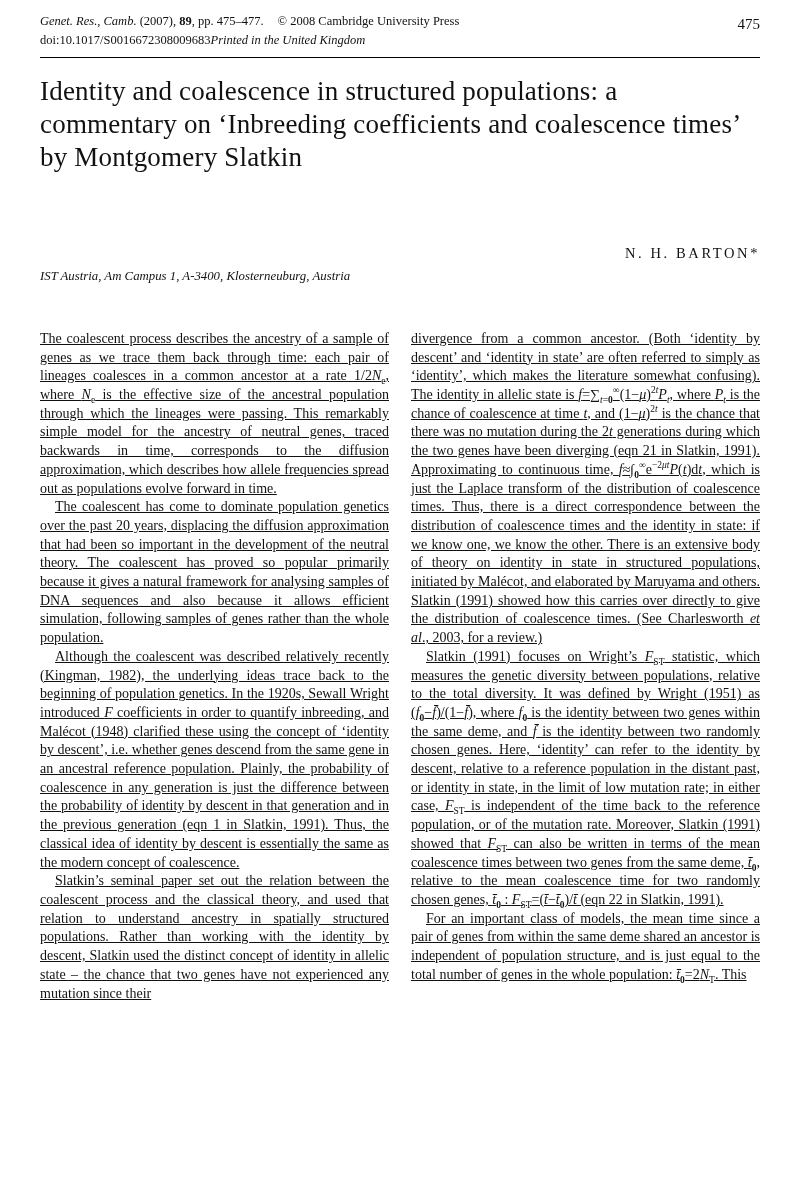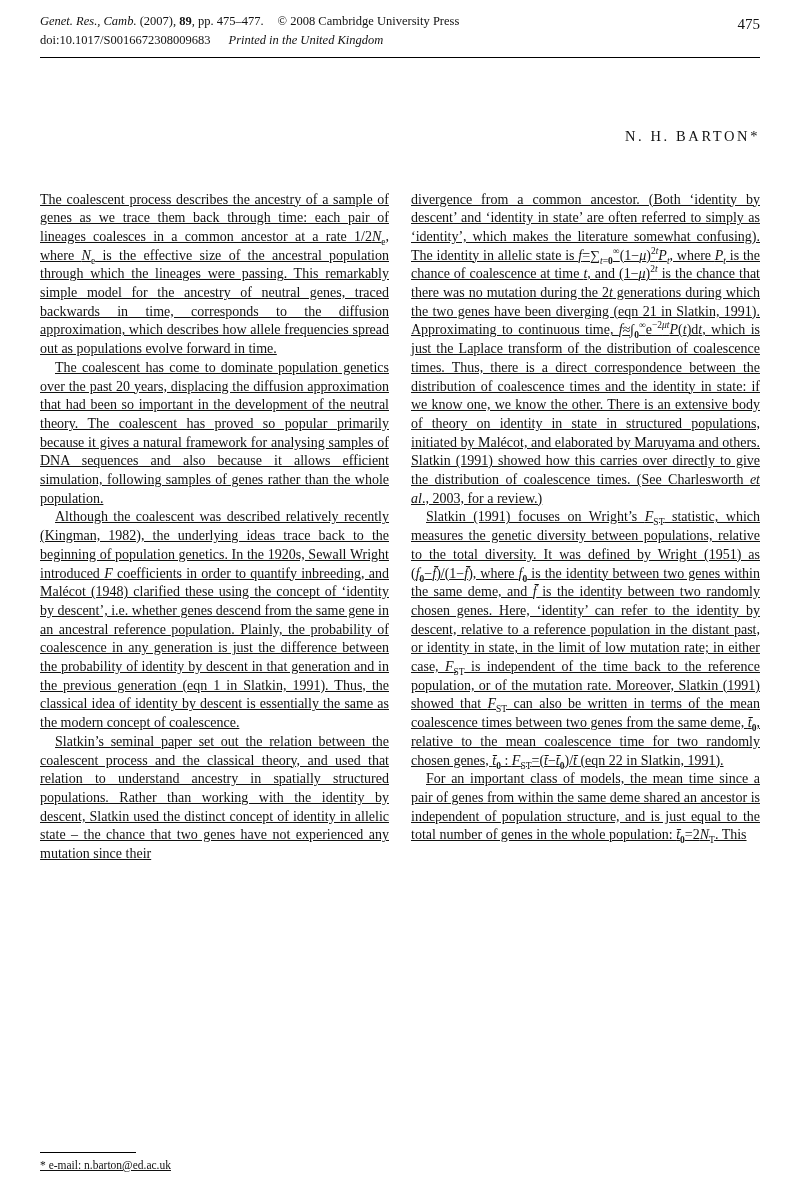--- a/index.html
+++ b/index.html
@@ -1,39 +1,39 @@
 <!DOCTYPE html>
 <html><head>
 <meta charset="utf-8">
 <style>
   html, body { margin: 0; padding: 0; background: #ffffff; }
   .page {
     width: 800px;
     height: 1187px;
     box-sizing: border-box;
-    padding: 12px 40px 14px 40px;
+    padding: 12px 40px 2px 40px;
     background: #ffffff;
     color: #111;
     font-family: "Liberation Serif", "DejaVu Serif", serif;
     display: flex;
     flex-direction: column;
     overflow: hidden;
     position: relative;
   }
   .running-head {
     display: flex;
     justify-content: space-between;
     align-items: flex-start;
     font-size: 12.5px;
     line-height: 1.5;
   }
   .rh-left .ital { font-style: italic; }
   .rh-left .vol { font-weight: bold; }
   .rh-left .copyright { margin-left: 14px; }
-  .rh-left .printed { font-style: italic; margin-left: 18px; }
+  .rh-left .printed { font-style: italic; }
   .page-number { font-size: 15px; padding-top: 1px; }
   .header-rule {
     border: 0;
     border-top: 1.6px solid #000;
     margin: 7px 0 0 0;
   }
   .article-title {
     font-size: 27px;
     font-weight: 400;
     line-height: 1.24;
@@ -89,35 +89,33 @@
   <div class="running-head">
     <div class="rh-left">
       <div><span class="ital">Genet. Res., Camb.</span><span> (2007), </span><span class="vol">89</span><span>, pp. 475–477.</span><span class="copyright">© 2008 Cambridge University Press</span></div>
       <div><span>doi:10.1017/S0016672308009683</span><span class="printed">Printed in the United Kingdom</span></div>
     </div>
     <div class="page-number">475</div>
   </div>
 
   <hr class="header-rule">
 
+  <h1 class="article-title">Identity and coalescence in structured populations: a commentary on ‘Inbreeding coefficients and coalescence times’ by Montgomery Slatkin</h1>
 
   <div class="author-name">N. H. BARTON*</div>
+  <div class="author-affiliation">IST Austria, Am Campus 1, A-3400, Klosterneuburg, Austria</div>
 
   <div class="two-col-body">
     <div class="col col-left">
       <div>
           <p class="para">The coalescent process describes the ancestry of a sample of genes as we trace them back through time: each pair of lineages coalesces in a common ancestor at a rate 1/2<i>N</i><sub>e</sub>, where <i>N</i><sub>e</sub> is the effective size of the ancestral population through which the lineages were passing. This remarkably simple model for the ancestry of neutral genes, traced backwards in time, corresponds to the diffusion approximation, which describes how allele frequencies spread out as populations evolve forward in time.</p>
           <p class="para indent">The coalescent has come to dominate population genetics over the past 20 years, displacing the diffusion approximation that had been so important in the development of the neutral theory. The coalescent has proved so popular primarily because it gives a natural framework for analysing samples of DNA sequences and also because it allows efficient simulation, following samples of genes rather than the whole population.</p>
           <p class="para indent">Although the coalescent was described relatively recently (Kingman, 1982), the underlying ideas trace back to the beginning of population genetics. In the 1920s, Sewall Wright introduced <i>F</i> coefficients in order to quantify inbreeding, and Malécot (1948) clarified these using the concept of ‘identity by descent’, i.e. whether genes descend from the same gene in an ancestral reference population. Plainly, the probability of coalescence in any generation is just the difference between the probability of identity by descent in that generation and in the previous generation (eqn 1 in Slatkin, 1991). Thus, the classical idea of identity by descent is essentially the same as the modern concept of coalescence.</p>
           <p class="para indent">Slatkin’s seminal paper set out the relation between the coalescent process and the classical theory, and used that relation to understand ancestry in spatially structured populations. Rather than working with the identity by descent, Slatkin used the distinct concept of identity in allelic state – the chance that two genes have not experienced any mutation since their</p>
         </div>
-      <div class="footnote-block">
-        <hr class="footnote-rule">
-        <div class="footnote-text">* e-mail: n.barton@ed.ac.uk</div>
-      </div>
     </div>
     <div class="col col-right">
         <p class="para">divergence from a common ancestor. (Both ‘identity by descent’ and ‘identity in state’ are often referred to simply as ‘identity’, which makes the literature somewhat confusing). The identity in allelic state is <i>f</i>=∑<sub><i>t</i>=<b>0</b></sub><sup>∞</sup>(1−<i>μ</i>)<sup>2<i>t</i></sup><i>P</i><sub><i>t</i></sub>, where <i>P</i><sub><i>t</i></sub> is the chance of coalescence at time <i>t</i>, and (1−<i>μ</i>)<sup>2<i>t</i></sup> is the chance that there was no mutation during the 2<i>t</i> generations during which the two genes have been diverging (eqn 21 in Slatkin, 1991). Approximating to continuous time, <i>f</i>≈∫<sub><b>0</b></sub><sup>∞</sup>e<sup>−2<i>μt</i></sup><i>P</i>(<i>t</i>)d<i>t</i>, which is just the Laplace transform of the distribution of coalescence times. Thus, there is a direct correspondence between the distribution of coalescence times and the identity in state: if we know one, we know the other. There is an extensive body of theory on identity in state in structured populations, initiated by Malécot, and elaborated by Maruyama and others. Slatkin (1991) showed how this carries over directly to give the distribution of coalescence times. (See Charlesworth <i>et al</i>., 2003, for a review.)</p>
         <p class="para indent">Slatkin (1991) focuses on Wright’s <i>F</i><sub>ST</sub> statistic, which measures the genetic diversity between populations, relative to the total diversity. It was defined by Wright (1951) as (<i>f</i><sub><b>0</b></sub>−<i>f̄</i>)/(1−<i>f̄</i>), where <i>f</i><sub><b>0</b></sub> is the identity between two genes within the same deme, and <i>f̄</i> is the identity between two randomly chosen genes. Here, ‘identity’ can refer to the identity by descent, relative to a reference population in the distant past, or identity in state, in the limit of low mutation rate; in either case, <i>F</i><sub>ST</sub> is independent of the time back to the reference population, or of the mutation rate. Moreover, Slatkin (1991) showed that <i>F</i><sub>ST</sub> can also be written in terms of the mean coalescence times between two genes from the same deme, <i>t̄</i><sub><b>0</b></sub>, relative to the mean coalescence time for two randomly chosen genes, <i>t̄</i><sub><b>0</b></sub> : <i>F</i><sub>ST</sub>=(<i>t̄</i>−<i>t̄</i><sub><b>0</b></sub>)/<i>t̄</i> (eqn 22 in Slatkin, 1991).</p>
         <p class="para indent">For an important class of models, the mean time since a pair of genes from within the same deme shared an ancestor is independent of population structure, and is just equal to the total number of genes in the whole population: <i>t̄</i><sub><b>0</b></sub>=2<i>N</i><sub>T</sub>. This</p>
       </div>
   </div>
 
 </div>
 

